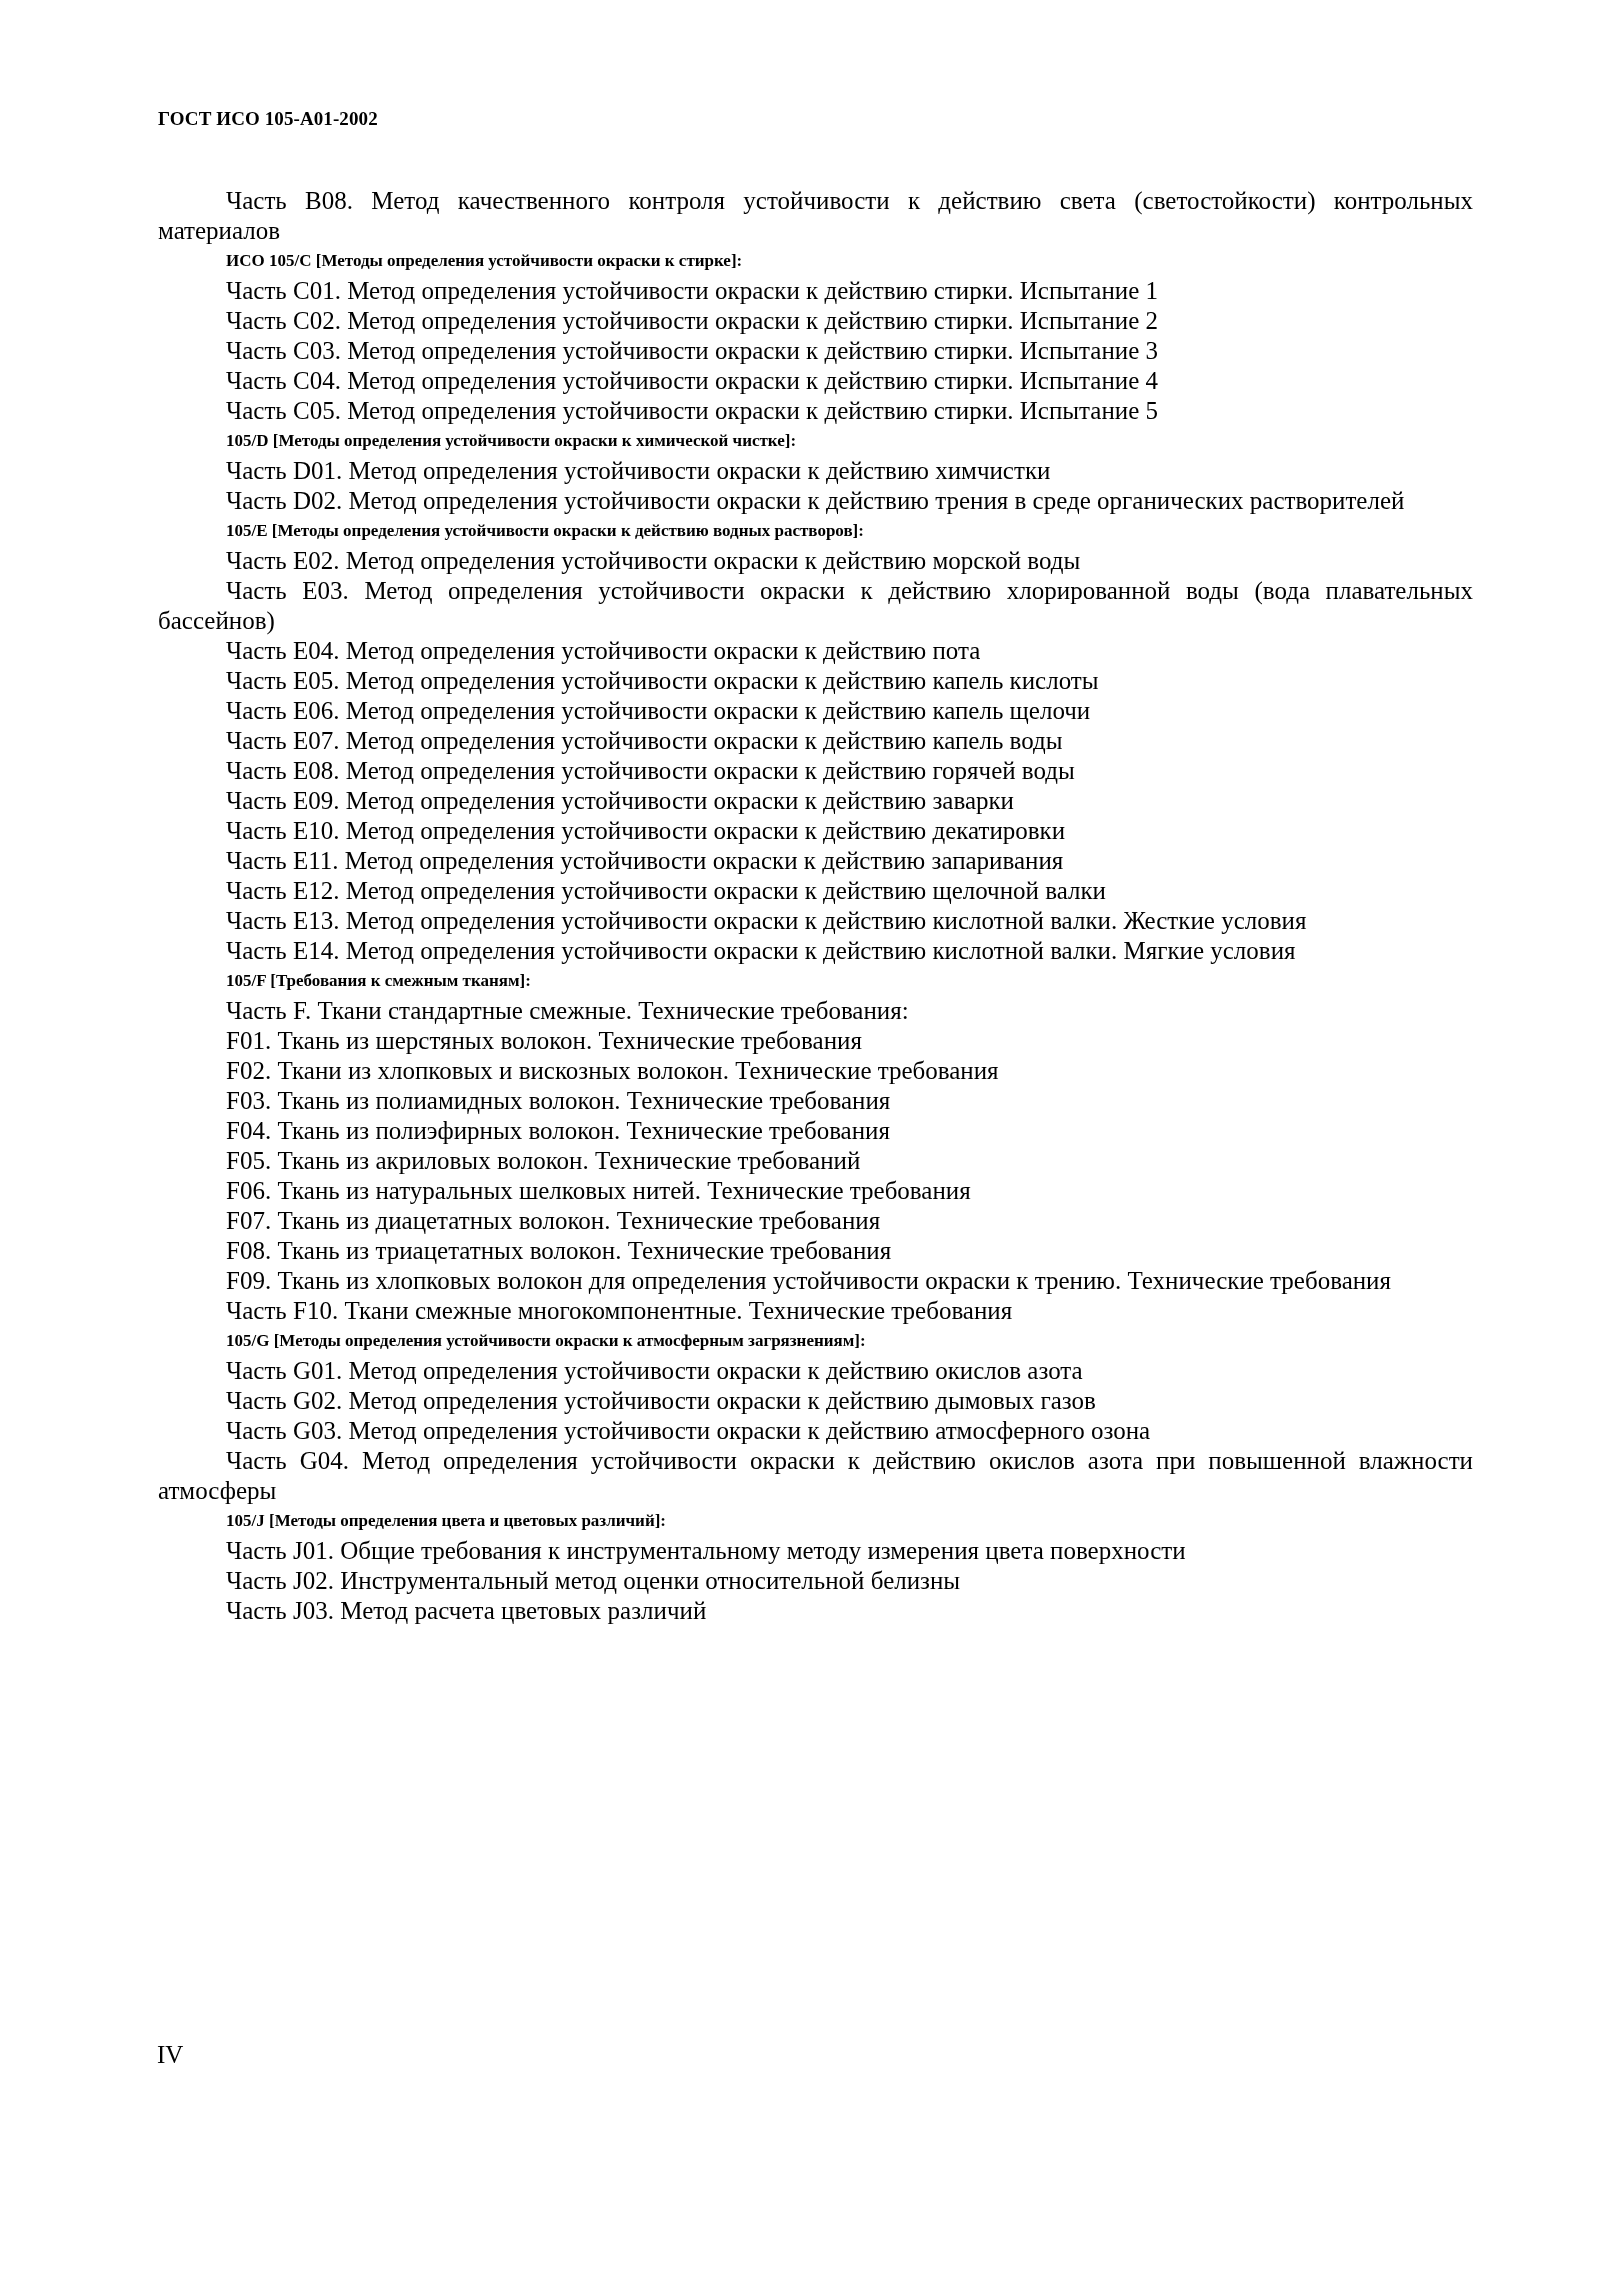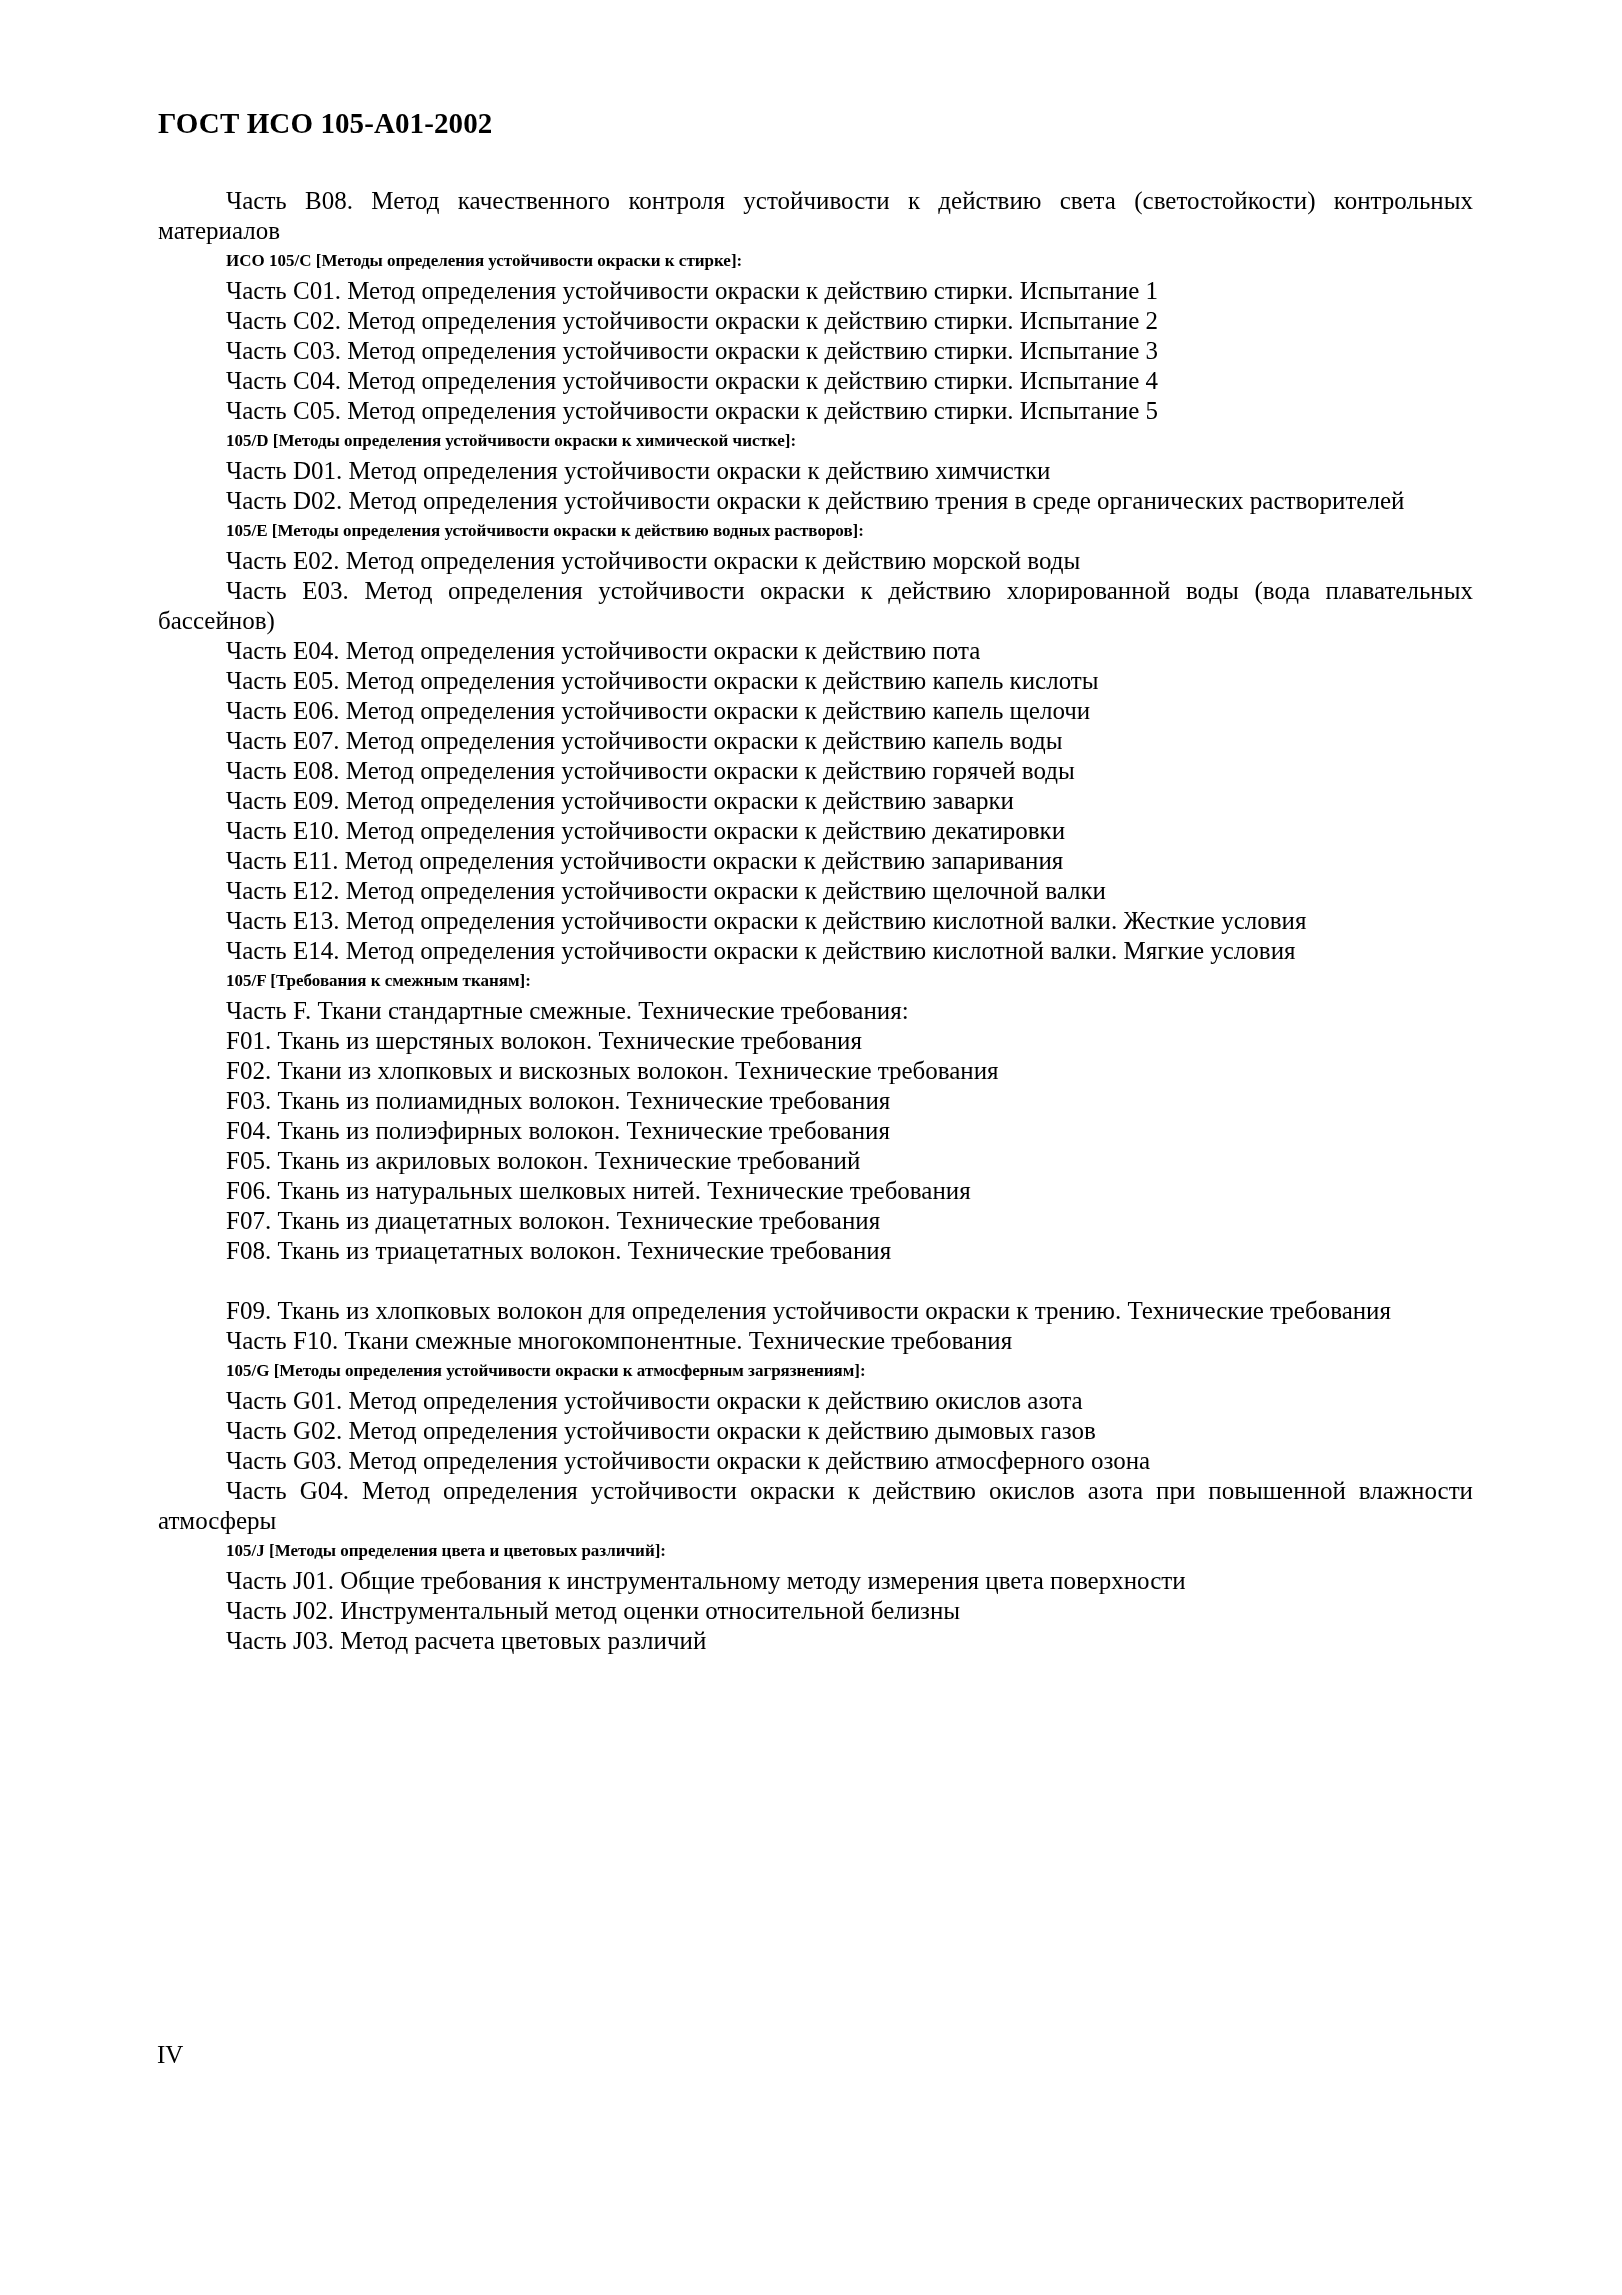--- a/index.html
+++ b/index.html
@@ -21,21 +21,21 @@
     left: 0; top: 0;
     width: 1622px;
     height: 2295px;
     background: #ffffff;
     overflow: hidden;
   }
   .doc-header {
     position: absolute;
     left: 158px;
     top: 109px;
-    font-size: 29px;
+    font-size: 19px;
     font-weight: bold;
     letter-spacing: 0.1px;
     white-space: nowrap;
     line-height: 1;
   }
   .body-block {
     position: absolute;
     left: 158px;
     top: 186px;
     width: 1315px;
@@ -103,21 +103,21 @@
       <p class="sect">105/F  [Требования к смежным тканям]:</p>
       <p class="para" style="text-align-last: left;">Часть F.  Ткани стандартные смежные. Технические требования:</p>
       <p class="para" style="text-align-last: left;">F01.  Ткань из шерстяных волокон. Технические требования</p>
       <p class="para" style="text-align-last: left;">F02.  Ткани из хлопковых и вискозных волокон. Технические требования</p>
       <p class="para" style="text-align-last: left;">F03.  Ткань из полиамидных волокон. Технические требования</p>
       <p class="para" style="text-align-last: left;">F04.  Ткань из полиэфирных волокон. Технические требования</p>
       <p class="para" style="text-align-last: left;">F05.  Ткань из акриловых волокон. Технические требований</p>
       <p class="para" style="text-align-last: left;">F06.  Ткань из натуральных шелковых нитей. Технические требования</p>
       <p class="para" style="text-align-last: left;">F07.  Ткань из диацетатных волокон. Технические требования</p>
       <p class="para" style="text-align-last: left;">F08.  Ткань из триацетатных волокон. Технические требования</p>
-      <p class="para" style="text-align-last: left; margin-top: 30px;">F09.  Ткань из хлопковых волокон для определения устойчивости окраски к трению. Технические требования</p>
+      <p class="para" style="text-align-last: left;">F09.  Ткань из хлопковых волокон для определения устойчивости окраски к трению. Технические требования</p>
       <p class="para" style="text-align-last: left;">Часть F10.  Ткани смежные многокомпонентные. Технические требования</p>
       <p class="sect">105/G  [Методы определения устойчивости окраски к атмосферным загрязнениям]:</p>
       <p class="para" style="text-align-last: left;">Часть G01.  Метод определения устойчивости окраски к действию окислов азота</p>
       <p class="para" style="text-align-last: left;">Часть G02.  Метод определения устойчивости окраски к действию дымовых газов</p>
       <p class="para" style="text-align-last: left;">Часть G03.  Метод определения устойчивости окраски к действию атмосферного озона</p>
       <p class="para" style="text-align-last: left;">Часть G04.  Метод определения устойчивости окраски к действию окислов азота при повышенной влажности атмосферы</p>
       <p class="sect">105/J  [Методы определения цвета и цветовых различий]:</p>
       <p class="para" style="text-align-last: left;">Часть J01.  Общие требования к инструментальному методу измерения цвета поверхности</p>
       <p class="para" style="text-align-last: left;">Часть J02.  Инструментальный метод оценки относительной белизны</p>
       <p class="para" style="text-align-last: left;">Часть J03.  Метод расчета цветовых различий</p>

